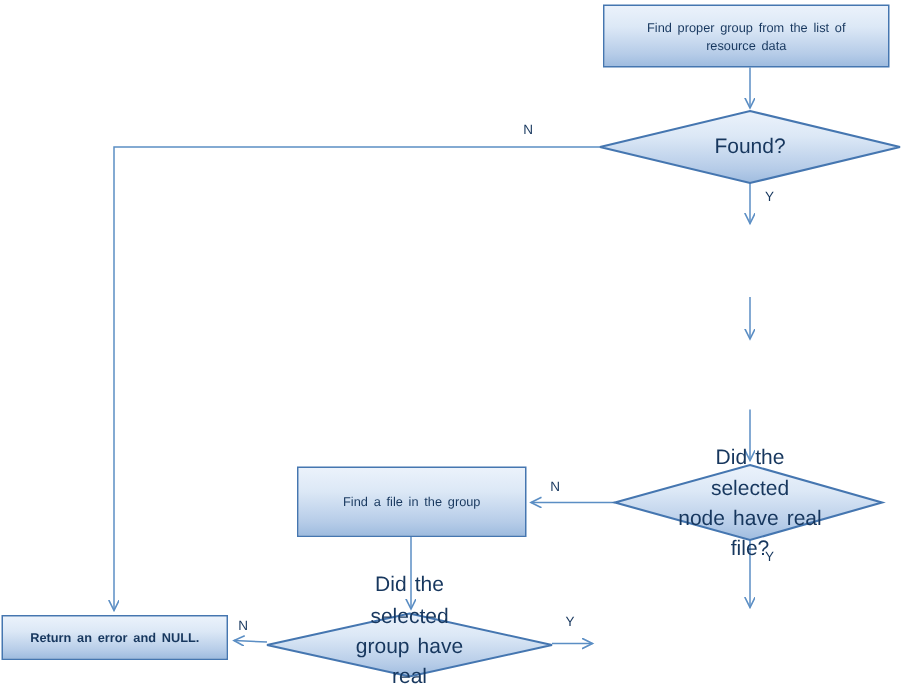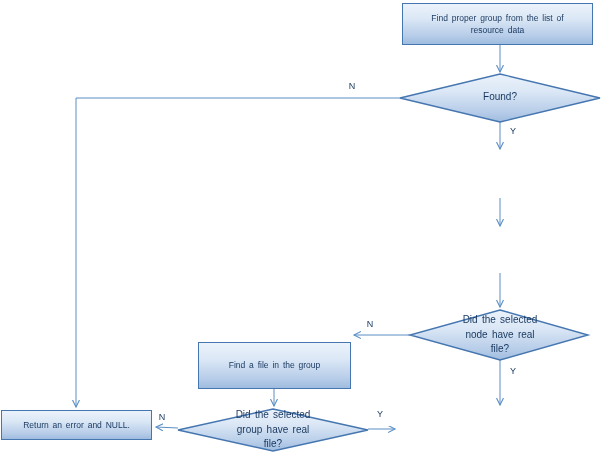--- a/index.html
+++ b/index.html
@@ -11,21 +11,21 @@
   .box {
     position:absolute; box-sizing:border-box;
     border:1.5px solid #4576b0;
     background:linear-gradient(180deg,#ebf2fb 0%,#dce8f6 35%,#b6cce8 80%,#9fbcdf 100%);
     display:flex; align-items:center; justify-content:center;
     text-align:center; font-size:8.5px; color:#17375e;
     white-space:pre-line; line-height:1.45; word-spacing:1.5px;
   }
   .dlabel {
     position:absolute; display:flex; align-items:center; justify-content:center;
-    text-align:center; font-size:10px; color:#17375e;
+    text-align:center; font-size:14px; color:#17375e;
     white-space:pre-line; line-height:1.45; word-spacing:1.5px; pointer-events:none;
   }
   .elabel {
     position:absolute; font-size:9px; color:#17375e; width:12px; text-align:center;
   }
 </style>
 </head>
 <body>
 
 <div class="canvas">
@@ -57,23 +57,23 @@
     <polygon points="500,74 600,98 500,122 400,98" fill="url(#shapeGrad)" stroke="#4576b0" stroke-width="1.4"></polygon>
     <polygon points="500,310 588,335 500,360 410,335" fill="url(#shapeGrad)" stroke="#4576b0" stroke-width="1.4"></polygon>
     <polygon points="273,409 368,430 273,451 178,430" fill="url(#shapeGrad)" stroke="#4576b0" stroke-width="1.4"></polygon>
   </svg>
 
   <div class="box" style="left:402px; top:3px; width:191px; height:42px;">Find proper group from the list of
 resource data</div>
 
 
 
-  <div class="box" style="left:198px; top:311px; width:153px; height:47px;margin-top:31px;">Find a file in the group</div>
+  <div class="box" style="left:198px; top:311px; width:153px; height:47px;">Find a file in the group</div>
 
-  <div class="box" style="left:1px; top:410px; width:151px; height:30px;">Return an error and NULL.</div>
+  <div class="box" style="left:1px; top:410px; width:151px; height:30px;font-weight:bold;">Return an error and NULL.</div>
 
 
   <div class="dlabel" style="left:460px; top:88px; width:80px; height:18px;">Found?</div>
 
   <div class="dlabel" style="left:450px; top:316px; width:100px; height:38px;">Did the selected
 node have real
 file?</div>
 
   <div class="dlabel" style="left:223px; top:411px; width:100px; height:38px;">Did the selected
 group have real

